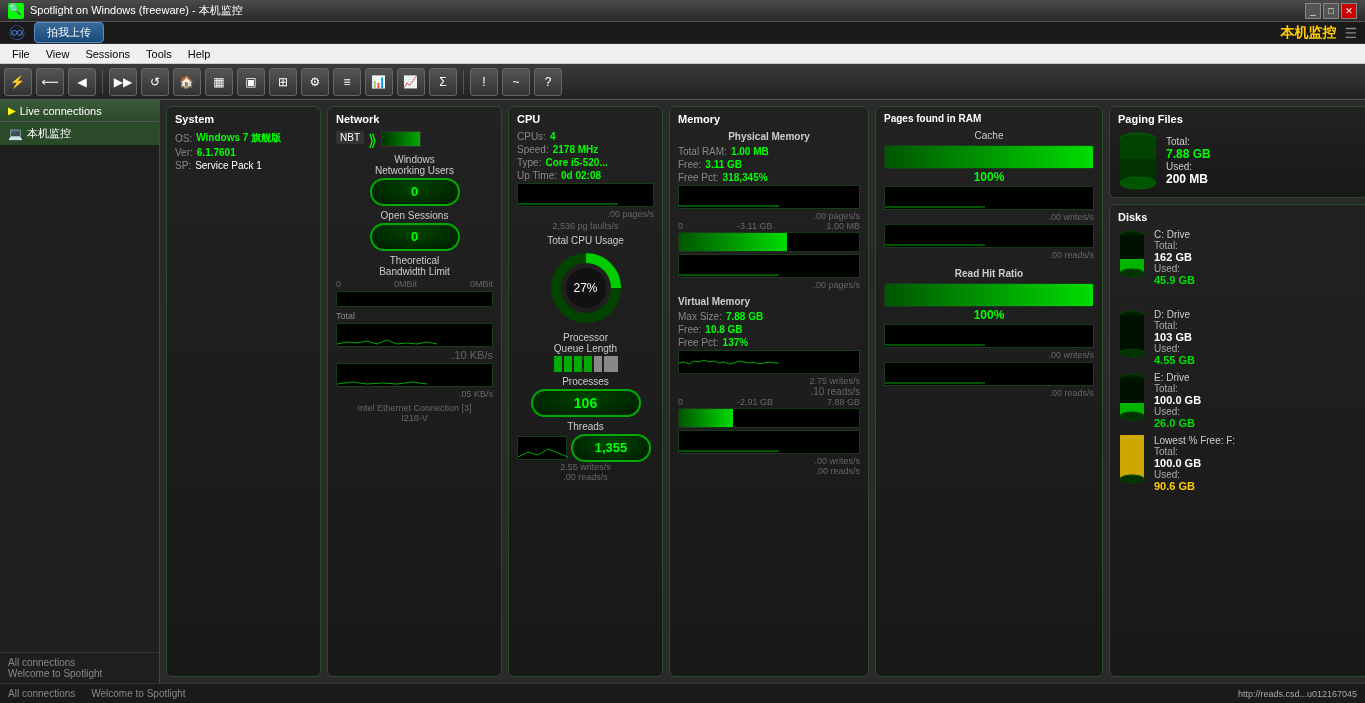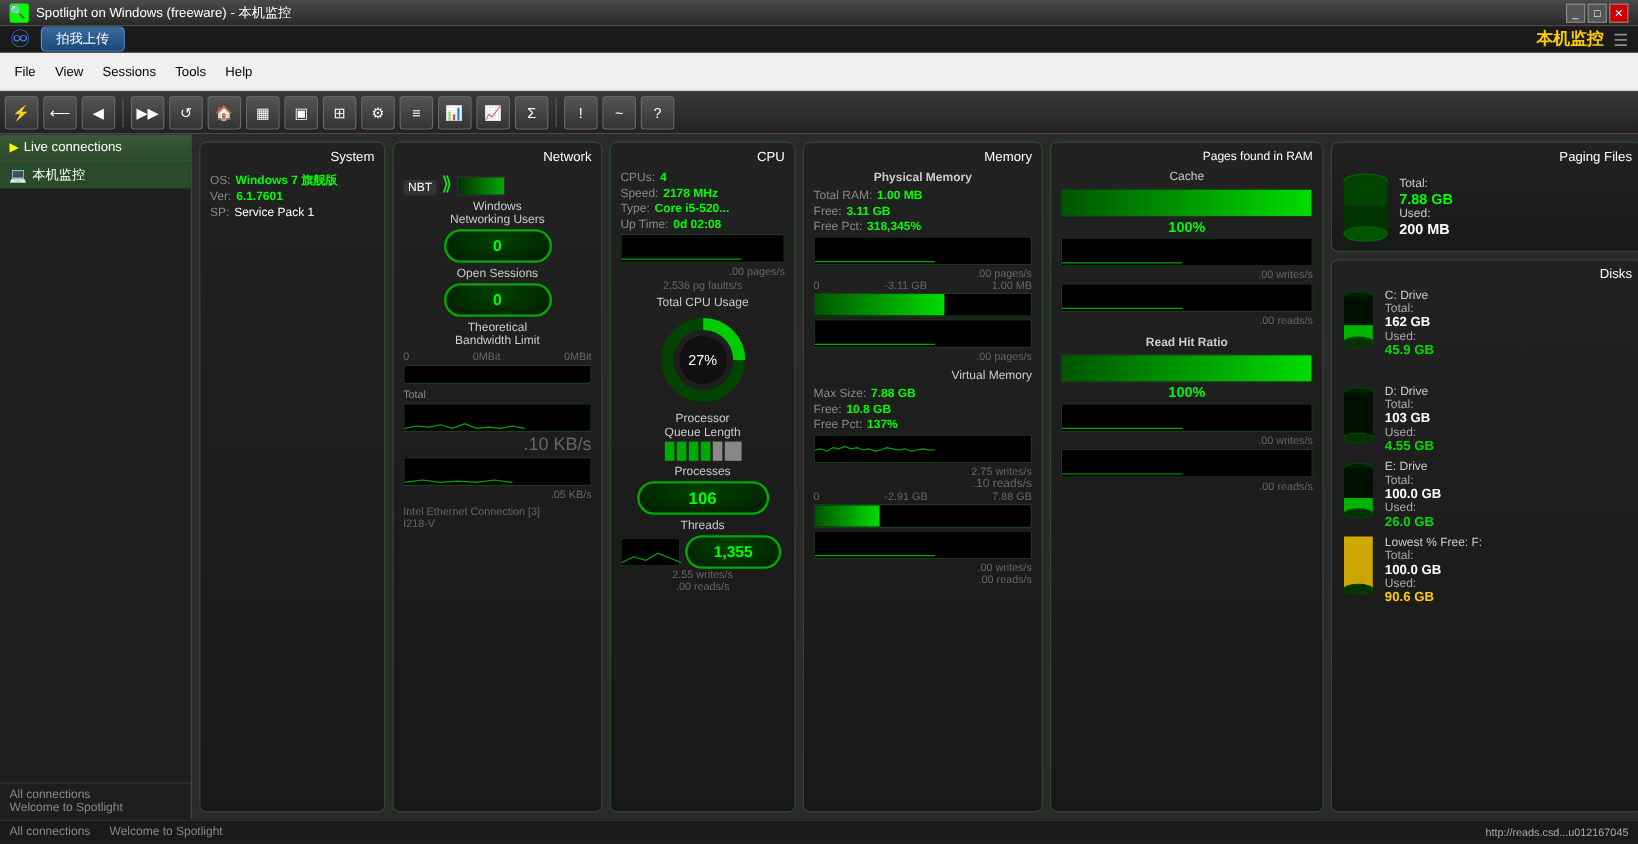--- a/index.html
+++ b/index.html
@@ -22,21 +22,21 @@
       border-bottom: 1px solid #555;
     }
     .title-bar-icon { width: 16px; height: 16px; background: #00ff00; border-radius: 2px; margin-right: 6px; }
     .title-bar-text { color: #fff; font-size: 11px; flex: 1; }
     .title-bar-buttons { display: flex; gap: 2px; }
     .tb-btn { width: 16px; height: 16px; border: 1px solid #888; background: #555; cursor: pointer; font-size: 9px; display: flex; align-items: center; justify-content: center; color: #fff; }
     .tb-btn.close { background: #c00; }
     
     .menu-bar {
       background: #f0f0f0;
-      height: 32px;
+      height: 20px;
       display: flex;
       align-items: center;
       padding: 0 4px;
       border-bottom: 1px solid #ccc;
     }
     .menu-item { padding: 0 8px; font-size: 11px; color: #000; cursor: pointer; height: 20px; display: flex; align-items: center; }
     
     .toolbar {
       background: linear-gradient(to bottom, #3a3a3a, #222);
       height: 36px;
@@ -140,23 +140,22 @@
     .p-box {
       background: linear-gradient(to bottom, #222, #181818);
       border: 1px solid #2a4a2a;
       border-radius: 6px;
       padding: 6px 8px;
       position: relative;
     }
     .p-title {
       color: #ffffff;
       font-size: 11px;
-      font-weight: normal;
+      font-weight: bold;
       margin-bottom: 6px;
-      text-align: right;
     }
     .p-row {
       display: flex;
       align-items: center;
       gap: 4px;
       margin-bottom: 2px;
       font-size: 10px;
     }
     .p-lbl { color: #888; }
     .p-val { color: #00ff00; font-weight: bold; }
@@ -266,21 +265,21 @@
           </div>
           <div class="p-row">
             <span class="p-lbl">SP:</span>
             <span class="p-val-w">Service Pack 1</span>
           </div>
         </div>
 
         <div class="p-box" style="width:175px; flex-shrink:0;">
           <div class="p-title">Network</div>
 
-          <div style="display:flex; gap:4px; align-items:flex-end; margin-bottom:4px;">
+          <div style="display:flex; gap:4px; align-items:flex-start; margin-bottom:4px;">
             <span style="color:#fff; font-size:10px; background:#333; padding:1px 4px; border-radius:2px;">NBT</span>
             <span style="color:#00ff00; font-size:16px;">⟫</span>
             <div style="width:40px; height:16px; background:#000; border:1px solid #333; display:inline-block;">
               <div style="width:100%; height:100%; background:linear-gradient(to right, #003300, #00aa00);"></div>
             </div>
           </div>
 
           <div style="text-align:center; color:#ccc; font-size:10px; margin-bottom:2px;">
             <div>Windows</div>
             <div>Networking Users</div>
@@ -299,28 +298,28 @@
           <div class="gbar" style="height:16px;">
             <div class="gbar-fill" style="width:0%;"></div>
           </div>
 
           <div style="font-size:9px; color:#888; margin-top:4px;">Total</div>
           <div class="small-spark">
             <svg width="100%" height="24">
               <polyline points="0,20 10,18 20,19 30,17 40,20 50,16 60,20 70,19 80,20 90,18 100,20" style="fill:none;stroke:#00aa00;stroke-width:1"></polyline>
             </svg>
           </div>
-          <div style="font-size:15px; color:#666; text-align:right;">.10 KB/s</div>
+          <div style="font-size:11px; color:#666; text-align:right;">.10 KB/s</div>
           <div class="small-spark">
             <svg width="100%" height="24">
               <polyline points="0,20 15,18 30,20 45,19 60,20 75,18 90,20" style="fill:none;stroke:#00aa00;stroke-width:1"></polyline>
             </svg>
           </div>
           <div style="font-size:9px; color:#666; text-align:right;">.05 KB/s</div>
-          <div style="font-size:9px; color:#666; text-align:left; margin-top:4px;">Intel Ethernet Connection [3]<br>I218-V</div>
+          <div style="font-size:9px; color:#666; text-align:center; margin-top:4px;">Intel Ethernet Connection [3]<br>I218-V</div>
         </div>
 
         <div class="p-box" style="width:155px; flex-shrink:0;">
           <div class="p-title">CPU</div>
           <div class="p-row">
             <span class="p-lbl">CPUs:</span>
             <span class="p-val">4</span>
           </div>
           <div class="p-row">
             <span class="p-lbl">Speed:</span>
@@ -411,21 +410,21 @@
           <div class="gbar" style="height:20px;">
             <div class="gbar-fill" style="width:60%;"></div>
           </div>
           <div class="small-spark" style="margin-top:2px;">
             <svg width="100%" height="24">
               <polyline points="0,20 20,20 40,20 60,20 80,20 100,20" style="fill:none;stroke:#00aa00;stroke-width:1"></polyline>
             </svg>
           </div>
           <div style="font-size:9px; color:#666; text-align:right;">.00 pages/s</div>
 
-          <div style="text-align:right; font-size:10px; color:#ccc; font-weight:normal; margin:6px 0 4px;">Virtual Memory</div>
+          <div style="text-align:left; font-size:10px; color:#ccc; font-weight:bold; margin:6px 0 4px;">Virtual Memory</div>
           <div class="p-row">
             <span class="p-lbl">Max Size:</span>
             <span class="p-val">7.88 GB</span>
           </div>
           <div class="p-row">
             <span class="p-lbl">Free:</span>
             <span class="p-val">10.8 GB</span>
           </div>
           <div class="p-row">
             <span class="p-lbl">Free Pct:</span>

